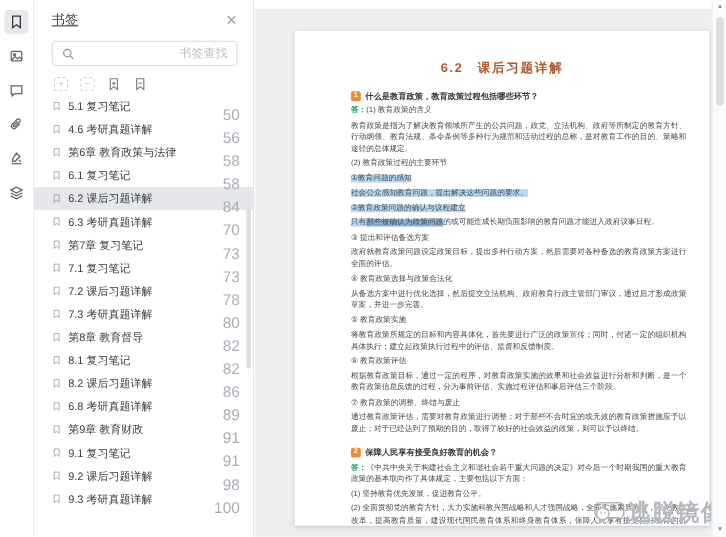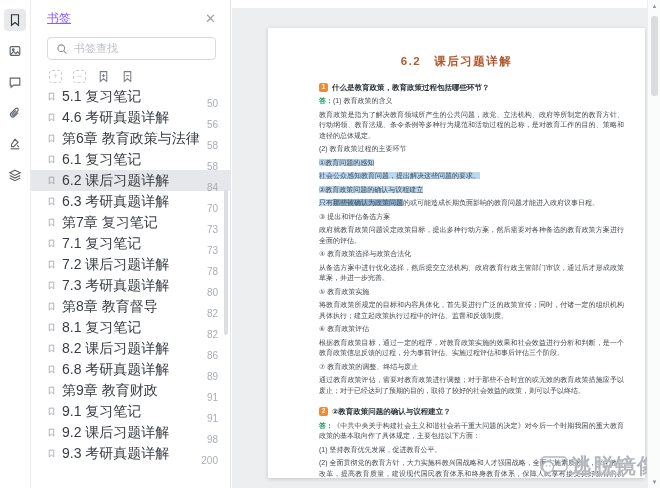--- a/index.html
+++ b/index.html
@@ -15,40 +15,40 @@
     align-items:center; justify-content:center; cursor:pointer; }
   .strip-btn svg { stroke:#5d646b; fill:none; stroke-width:1.3; }
   .strip-btn.active { background:#e7e9eb; }
   .strip-btn.active svg { stroke:#2f353b; }
 
   
   .sidebar { position:absolute; left:31px; top:0; bottom:0; width:200px;
     background:#fff; border-right:1px solid #e2e4e6; }
   .sb-header { display:flex; align-items:center; justify-content:space-between;
     padding:10px 14px 8px 16px; }
-  .sb-title { font-size:12px; color:#8b5cf6;text-decoration:underline; }
+  .sb-title { font-size:12px; color:#404040;text-decoration:underline; }
   .sb-close { color:#9aa0a6; font-size:13px; line-height:1; cursor:pointer; }
   .searchbox { margin:2px 14px 9px 16px; height:23px; border:1px solid #d8dadd;
     border-radius:4px; display:flex; align-items:center; padding:0 8px; gap:6px; background:#fff; }
   .searchbox svg { stroke:#8a9097; fill:none; stroke-width:1.4; flex:none; }
   .searchbox input { border:none; outline:none; width:100%; font-size:11px; color:#333;
-    font-family:Liberation Mono, monospace; background:transparent; }
+    font-family:Liberation Serif, serif; background:transparent;text-align:right; }
   .searchbox input::placeholder { color:#b9bec5; }
   .sb-toolbar { display:flex; align-items:center; gap:11px; padding:1px 0 6px 18px; }
   .tb-box { width:13px; height:13px; border:1px dashed #ccd0d4; border-radius:3px;
     color:#c7cbd0; font-size:9px; line-height:11px; text-align:center; cursor:pointer; }
   .tb-bm { cursor:pointer; display:flex; }
   .tb-bm svg { stroke:#787f87; fill:none; stroke-width:1.3; }
   .sb-list { position:absolute; top:86px; left:0; right:0; bottom:0; overflow:hidden; }
   .sb-item { height:21px; display:flex; align-items:center; gap:6px;
     padding:0 12px 0 16px; cursor:pointer; }
   .sb-item.selected { background:#e5e7ea; }
   .sb-item svg { flex:none; stroke:#8b9199; fill:none; stroke-width:1.2; }
-  .sb-item .lbl { font-size:14px; color:#383d43; white-space:nowrap; overflow:hidden; }
-  .sb-item .pg { margin-left:auto; font-size:10px; color:#a9aeb6;margin-top:14px; }
+  .sb-item .lbl { font-size:10px; color:#383d43; white-space:nowrap; overflow:hidden; }
+  .sb-item .pg { margin-left:auto; font-size:14px; color:#a9aeb6;margin-top:14px; }
   .sb-thumb { position:absolute; right:2px; top:190px; width:4px; height:145px;
     background:#dcdee1; border-radius:2px; }
 
   
   .docarea { position:absolute; left:232px; top:0; right:0; bottom:0; background:#eceef0; }
   .doc-topstrip { position:absolute; left:0; right:0; top:0; height:8px; background:#fff; }
   .page { position:absolute; left:36px; top:28px; width:377px; height:450px;
     background:#fff; box-shadow:0 1px 4px rgba(60,64,70,.22); overflow:hidden;
     padding:12px 21px 0 21px; }
   .page-title { text-align:center; color:#af5730; font-size:11.5px; font-weight:bold;
@@ -270,21 +270,21 @@
             <path d="M4 2h8v12l-4-3.2L4 14z"></path>
           </svg>
           <span class="lbl">9.2 课后习题详解</span>
           <span class="pg">98</span>
         </div>
         <div class="sb-item">
           <svg width="9" height="11" viewBox="0 0 16 16">
             <path d="M4 2h8v12l-4-3.2L4 14z"></path>
           </svg>
           <span class="lbl">9.3 考研真题详解</span>
-          <span class="pg">200</span>
+          <span class="pg">100</span>
         </div>
       </div>
     <div class="sb-thumb"></div>
   </div>
 
   <div class="docarea">
     <div class="doc-topstrip"></div>
 
     <div class="page">
       <div class="page-title">6.2　课后习题详解</div>
@@ -305,21 +305,21 @@
           <div class="blk">④ 教育政策选择与政策合法化</div>
           <div class="blk">从备选方案中进行优化选择，然后提交立法机构、政府教育行政主管部门审议，通过后才形成政策草案，并进一步完善。</div>
           <div class="blk">⑤ 教育政策实施</div>
           <div class="blk">将教育政策所规定的目标和内容具体化，首先要进行广泛的政策宣传；同时，付诸一定的组织机构具体执行；建立起政策执行过程中的评估、监督和反馈制度。</div>
           <div class="blk">⑥ 教育政策评估</div>
           <div class="blk">根据教育政策目标，通过一定的程序，对教育政策实施的效果和社会效益进行分析和判断，是一个教育政策信息反馈的过程，分为事前评估、实施过程评估和事后评估三个阶段。</div>
           <div class="blk">⑦ 教育政策的调整、终结与废止</div>
           <div class="blk">通过教育政策评估，需要对教育政策进行调整；对于那些不合时宜的或无效的教育政策措施应予以废止；对于已经达到了预期的目的，取得了较好的社会效益的政策，则可以予以终结。</div>
           <div class="blk question">
             <span class="qbadge">2</span>
-            <span>②教育政策问题的确认与议程建立？</span>
+            <span>保障人民享有接受良好教育的机会？</span>
           </div>
           <div class="blk"><span class="ans-prefix">答：</span><span>《中共中央关于构建社会主义和谐社会若干重大问题的决定》对今后一个时期我国的重大教育政策的基本取向作了具体规定，主要包括以下方面：</span></div>
           <div class="blk">(1) 坚持教育优先发展，促进教育公平。</div>
           <div class="blk">(2) 全面贯彻党的教育方针，大力实施科教兴国战略和人才强国战略，全面实施素质教育，深化教育改革，提高教育质量，建设现代国民教育体系和终身教育体系，保障人民享有接受良好教育的机会。</div>
         </div>
     </div>
 
     <div class="watermark">
       <svg width="34" height="26" viewBox="0 0 34 26">
         <path d="M9 4h18a4 4 0 0 1 4 4v6a4 4 0 0 1-4 4H14l-5 4v-4a4 4 0 0 1-4-4V8a4 4 0 0 1 4-4z" fill="none"></path>

